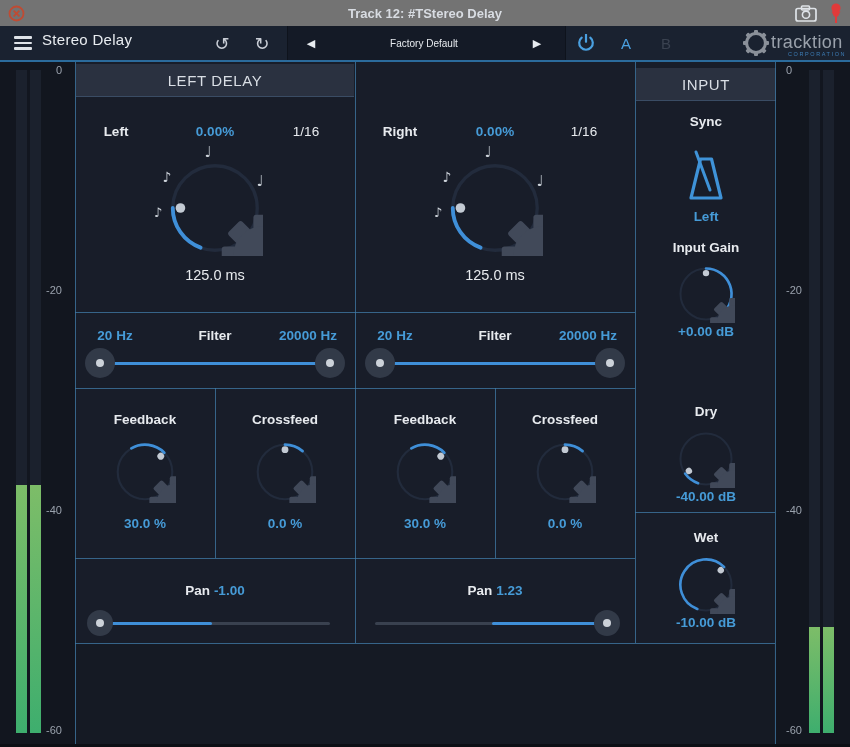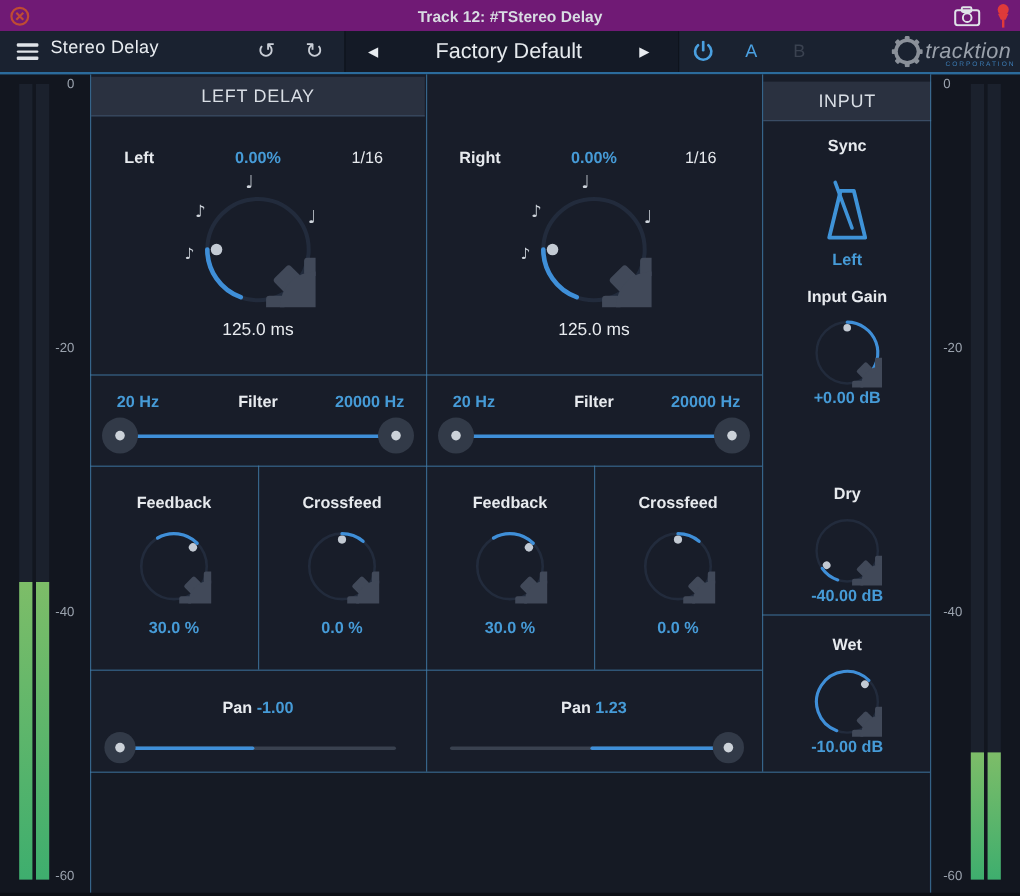--- a/index.html
+++ b/index.html
@@ -1,34 +1,34 @@
 <!DOCTYPE html>
 <html><head>
 <meta charset="utf-8">
 <style>
   html,body{margin:0;padding:0;background:#0b0e14;}
   .window{position:relative;width:850px;height:747px;background:#12161f;overflow:hidden;
           font-family:"Liberation Sans","DejaVu Sans",sans-serif;-webkit-font-smoothing:antialiased;}
   .abs{position:absolute;}
   
-  .titlebar{position:absolute;left:0;top:0;width:850px;height:26px;background:#701a75;}
+  .titlebar{position:absolute;left:0;top:0;width:850px;height:26px;background:#737373;}
   .titlebar .title{position:absolute;left:50%;top:6px;transform:translateX(-50%);
      font-size:13px;font-weight:bold;color:#d8dce2;white-space:nowrap;}
   
   .toolbar{position:absolute;left:0;top:26px;width:850px;height:34px;background:#1a2230;
            border-bottom:2px solid #2b6b9c;box-sizing:content-box;}
   .toolbar .midseg{position:absolute;left:287px;top:0;width:278px;height:34px;background:#141a26;}
   .toolbar .sep{position:absolute;top:0;width:1px;height:34px;background:#0e131c;}
   .tname{position:absolute;left:42px;top:5px;font-size:15px;color:#e9edf1;letter-spacing:.3px;}
   .ticon{position:absolute;transform:translate(-50%,-50%);color:#c9ced6;font-family:"DejaVu Sans",sans-serif;}
   .burger{position:absolute;left:14px;top:10px;width:18px;height:14px;cursor:pointer;}
   .burger i{display:block;height:2.5px;background:#dfe3e8;margin-bottom:3px;border-radius:1px;}
-  .preset{position:absolute;left:424px;top:17px;transform:translate(-50%,-50%);font-size:18px;color:#e6eaee;}
+  .preset{position:absolute;left:424px;top:17px;transform:translate(-50%,-50%);font-size:10px;color:#e6eaee;}
   .abtn{position:absolute;top:17px;transform:translate(-50%,-50%);font-size:15px;}
-  .brandtxt{position:absolute;left:771px;top:6px;font-size:18px;font-weight:300;color:#9aa1ab;letter-spacing:.4px;font-style:italic;}
+  .brandtxt{position:absolute;left:771px;top:6px;font-size:18px;font-weight:300;color:#9aa1ab;letter-spacing:.4px;}
   .brandsub{position:absolute;left:788px;top:25px;font-size:5.5px;color:#3c7cb5;letter-spacing:1.6px;}
   
   .content{position:absolute;left:0;top:62px;width:850px;height:685px;}
   .panel-bg{position:absolute;left:75px;top:0;width:700px;height:682px;background:#181d29;}
   .panel-bottom{position:absolute;left:76px;top:582px;width:698px;height:100px;background:#151a24;}
   .bottom-strip{position:absolute;left:0;top:682px;width:850px;height:3px;background:#0c0f15;}
   .vline,.hline{position:absolute;background:rgba(64,124,170,.75);}
   .vline{width:1px;} .hline{height:1px;}
   .col{position:absolute;top:0;width:280px;height:682px;}
   .side{position:absolute;left:635px;top:4px;width:142px;height:682px;}

